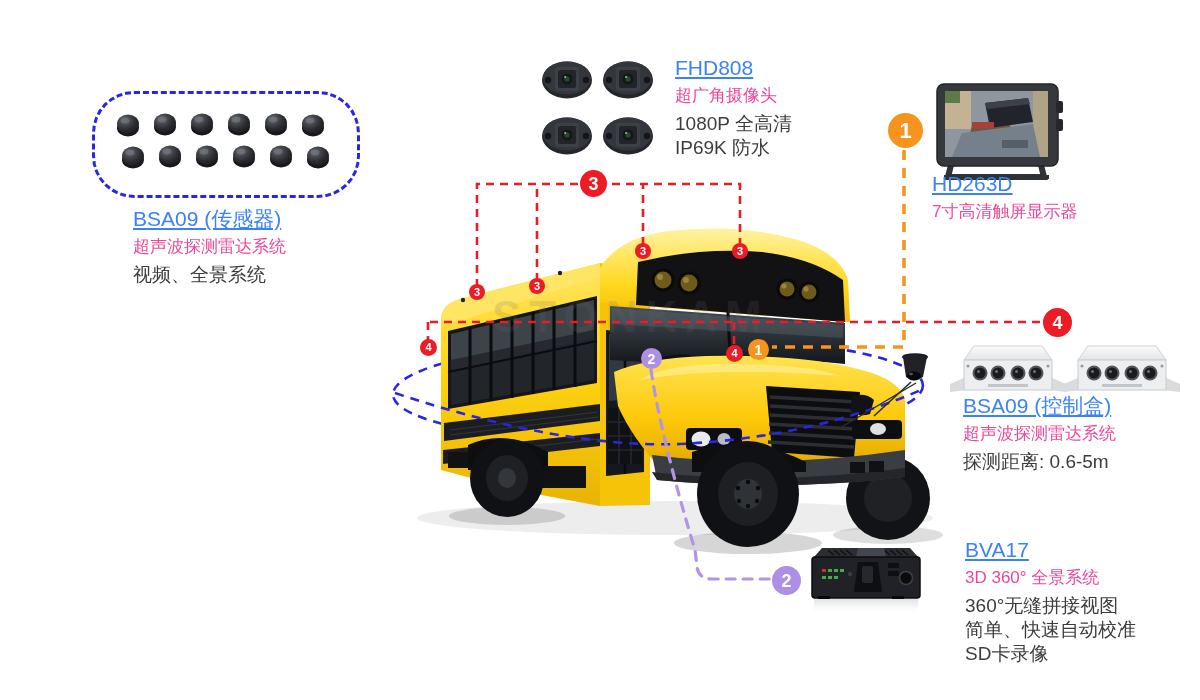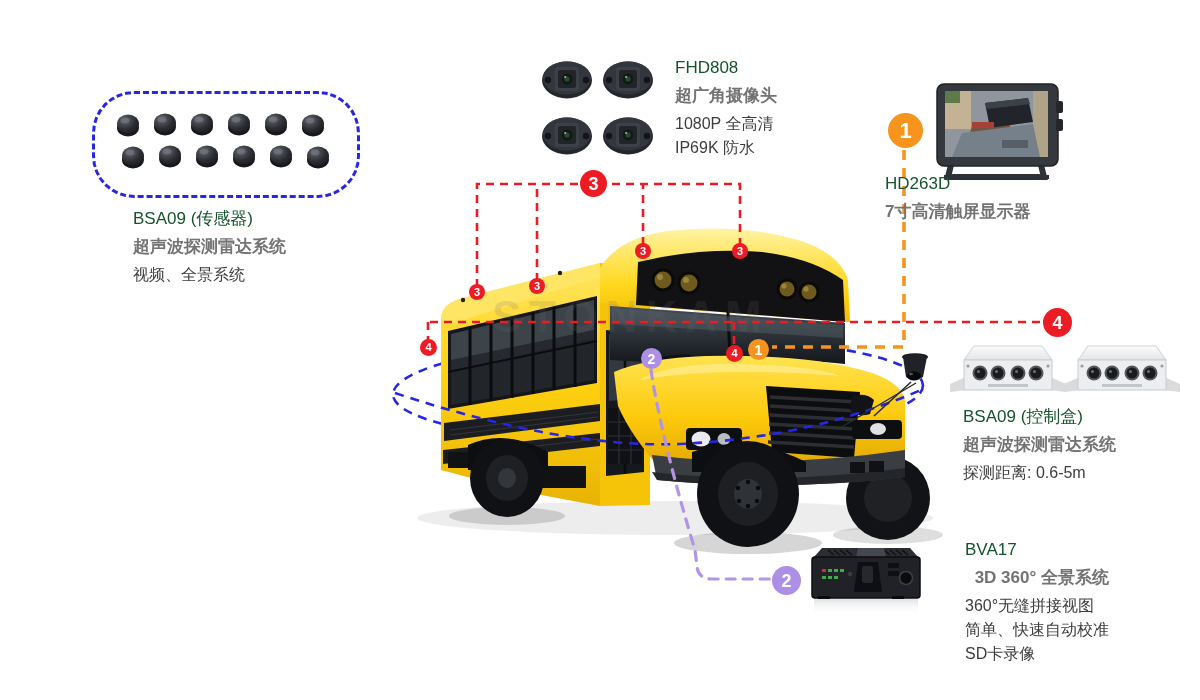--- a/index.html
+++ b/index.html
@@ -4,23 +4,23 @@
 <style>
   html,body{margin:0;padding:0;background:#fff;}
   #stage{position:relative;width:1200px;height:700px;background:#fff;overflow:hidden;
          font-family:"Liberation Sans","DejaVu Sans",sans-serif;}
   #scene{position:absolute;left:0;top:0;}
   
   .sensor-box{position:absolute;left:92px;top:91px;width:262px;height:101px;
               border:3px dashed #2626e4;border-radius:42px;}
   
   .label-block{position:absolute;white-space:nowrap;}
-  .model{font-size:17px;color:#14532d;margin:0 0 7px 0;line-height:20px;}
-  .title{font-size:17px;font-weight:700;color:#737373;margin:0 0 6px 0;line-height:21px;text-align:right;}
-  .line{font-size:16px;color:#3d3d3d;margin:0;line-height:24px;}
+  .model{font-size:21px;color:#3b82f6;margin:0 0 7px 0;line-height:20px;text-decoration:underline;}
+  .title{font-size:17px;font-weight:400;color:#ec4899;margin:0 0 6px 0;line-height:21px;}
+  .line{font-size:19px;color:#3d3d3d;margin:0;line-height:24px;}
   
   .badge{position:absolute;border-radius:50%;color:#fff;font-weight:700;
          display:flex;align-items:center;justify-content:center;line-height:1;}
   .b-red{background:#ed1b24;}
   .b-orange{background:#f7941e;}
   .b-purple{background:#ae8fe6;}
 </style>
 </head>
 <body>
 
@@ -371,26 +371,26 @@
   <p class="line">视频、全景系统</p>
 </div>
 
 <div class="label-block" style="left:675px;top:58px;">
   <p class="model">FHD808</p>
   <p class="title">超广角摄像头</p>
   <p class="line">1080P 全高清</p>
   <p class="line">IP69K 防水</p>
 </div>
 
-<div class="label-block" style="left:885px;top:174px;">
+<div class="label-block" style="left:932px;top:174px;">
   <p class="model">HD263D</p>
   <p class="title">7寸高清触屏显示器</p>
 </div>
 
-<div class="label-block" style="left:963px;top:407px;">
+<div class="label-block" style="left:963px;top:396px;">
   <p class="model">BSA09 (控制盒)</p>
   <p class="title">超声波探测雷达系统</p>
   <p class="line">探测距离: 0.6-5m</p>
 </div>
 
 <div class="label-block" style="left:965px;top:540px;">
   <p class="model">BVA17</p>
   <p class="title">3D 360° 全景系统</p>
   <p class="line">360°无缝拼接视图</p>
   <p class="line">简单、快速自动校准</p>

